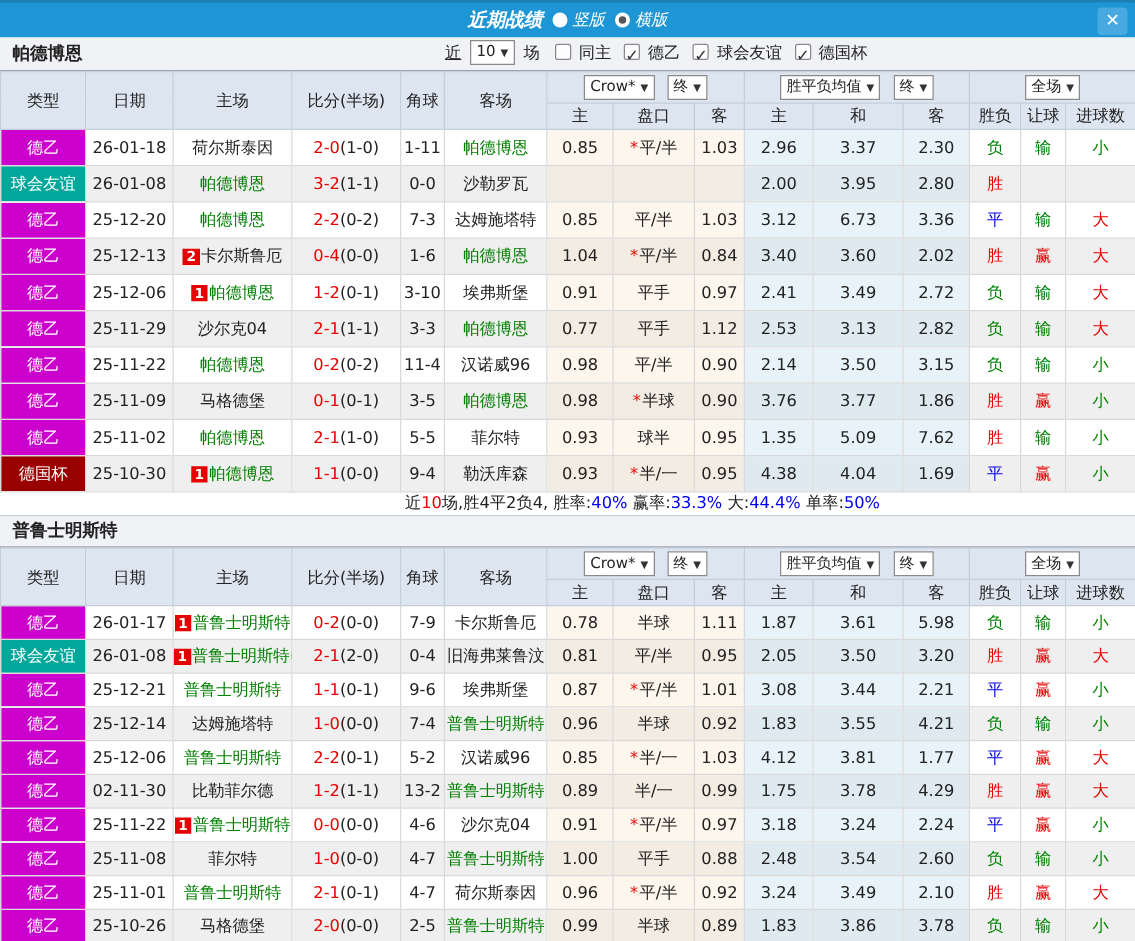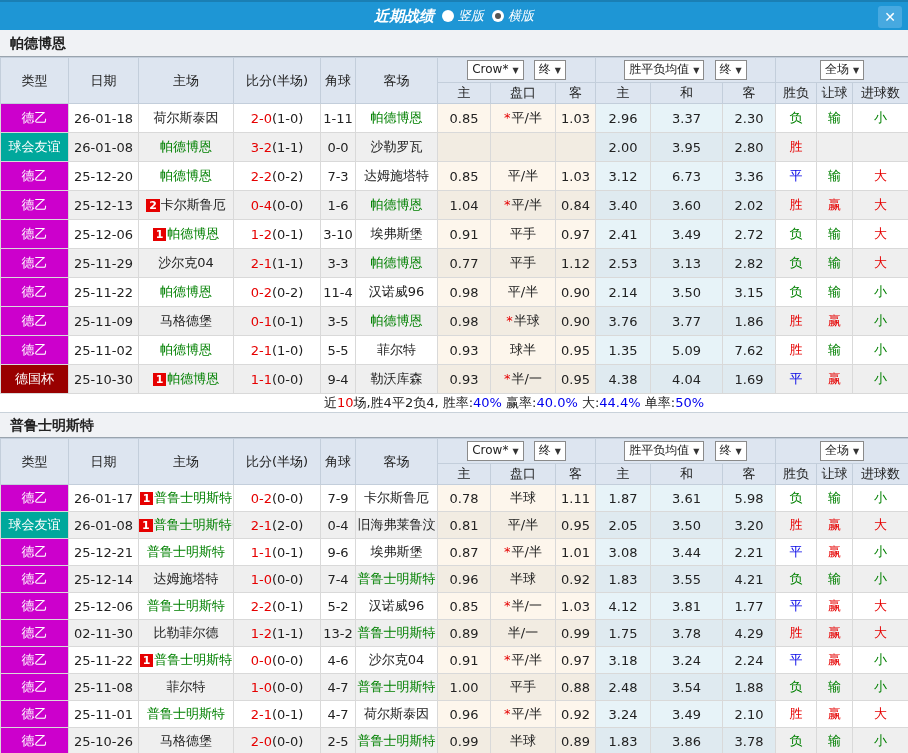--- a/index.html
+++ b/index.html
@@ -75,20 +75,33 @@
   <span class="title">近期战绩</span>
   <span class="radio"></span>
   <span class="radio-label">竖版</span>
   <span class="radio checked"></span>
   <span class="radio-label">横版</span>
   <div class="close-btn">✕</div>
 </div>
 
 <div class="section-bar">
   <span class="team-name">帕德博恩</span>
+  <span class="filter">
+    <span class="near">近</span>
+    <span class="ddl"><span>10</span><span class="caret">▼</span></span>
+    <span>场</span>
+    <span class="cb"></span>
+    <span class="cb-label">同主</span>
+    <span class="cb lg checked"></span>
+    <span class="cb-label">德乙</span>
+    <span class="cb lg checked"></span>
+    <span class="cb-label">球会友谊</span>
+    <span class="cb lg checked"></span>
+    <span class="cb-label">德国杯</span>
+  </span>
 </div>
 
 <table class="s1t">
   <colgroup>
     <col style="width:68px">
       <col style="width:70px">
       <col style="width:95px">
       <col style="width:87px">
     <col style="width:35px">
       <col style="width:82px">
@@ -301,21 +314,21 @@
         <td class="avg">4.38</td>
         <td class="avg">4.04</td>
         <td class="avg">1.69</td>
         <td class="res blue">平</td>
         <td class="res red">赢</td>
         <td class="res green">小</td>
       </tr>
     </tbody>
 </table>
 
-<div class="summary"><span>近</span><span class="red">10</span><span>场,胜4平2负4, 胜率:</span><span class="blue">40%</span><span> 赢率:</span><span class="blue">40.0%</span><span> 大:</span><span class="blue">44.4%</span><span> 单率:</span><span class="blue">50%</span></div>
+<div class="summary"><span>近</span><span class="red">10</span><span>场,胜4平2负4, 胜率:</span><span class="blue">40%</span><span> 赢率:</span><span class="blue">33.3%</span><span> 大:</span><span class="blue">44.4%</span><span> 单率:</span><span class="blue">50%</span></div>
 
 <div class="section-bar s2">
   <span class="team-name">普鲁士明斯特</span>
 </div>
 
 <table class="s2t">
   <colgroup>
     <col style="width:68px">
       <col style="width:70px">
       <col style="width:95px">
@@ -489,21 +502,21 @@
         <td class="date">25-11-08</td>
         <td class="team"><span>菲尔特</span></td>
         <td class="score"><span class="ft">1-0</span><span class="ht">(0-0)</span></td>
         <td class="corner">4-7</td>
         <td class="team"><span class="focus">普鲁士明斯特</span></td>
         <td class="crow">1.00</td>
         <td class="crow">平手</td>
         <td class="crow">0.88</td>
         <td class="avg">2.48</td>
         <td class="avg">3.54</td>
-        <td class="avg">1.88</td>
+        <td class="avg">2.60</td>
         <td class="res green">负</td>
         <td class="res green">输</td>
         <td class="res green">小</td>
       </tr>
       <tr>
         <td class="type" style="background: rgb(204, 0, 204);">德乙</td>
         <td class="date">25-11-01</td>
         <td class="team"><span class="focus">普鲁士明斯特</span></td>
         <td class="score"><span class="ft">2-1</span><span class="ht">(0-1)</span></td>
         <td class="corner">4-7</td>

